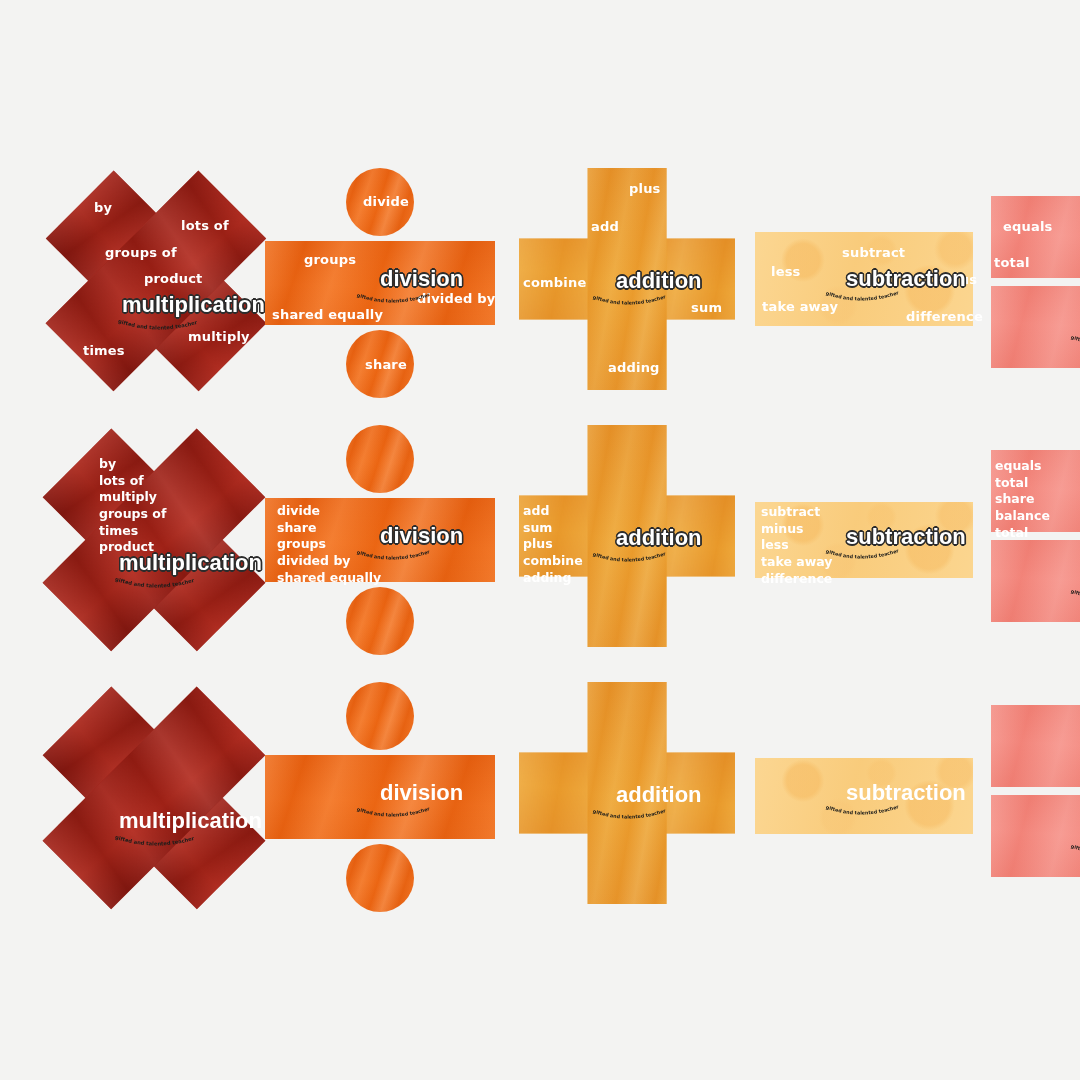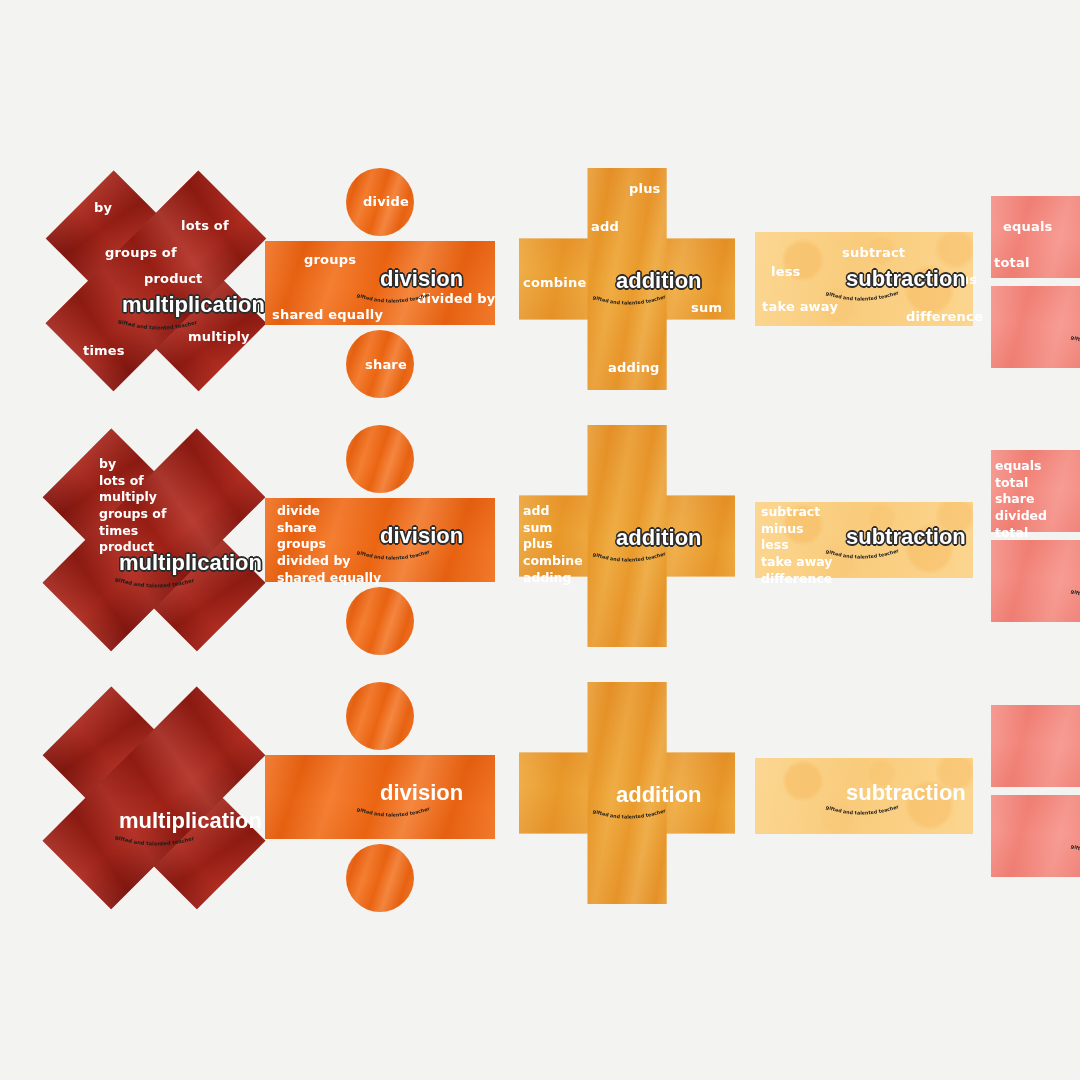--- a/index.html
+++ b/index.html
@@ -309,21 +309,21 @@
   </div>
 
   <div class="group" style="left:991px;top:450px;width:200px;height:186px;">
     <div class="tex-eq" style="position:absolute;left:0;top:0;width:200px;height:82px;"></div>
     <div class="tex-eq" style="position:absolute;left:0;top:90px;width:200px;height:82px;"></div>
     <div class="labels">
       <div class="wordlist" style="left:4px;top:8px;font-size:12.5px;">
         <span class="kwli">equals</span>
         <span class="kwli">total</span>
         <span class="kwli">share</span>
-        <span class="kwli">divided</span>
+        <span class="kwli">balance</span>
         <span class="kwli">total</span>
       </div>
       <span class="title" style="left:63px;top:114px;font-size:22px;">equals</span>
       <div class="brand" style="left:76px;top:138px;">
         <svg width="84" height="16" viewBox="0 0 84 16">
           <path id="bc-r2e" d="M2,4 Q42,18 82,2" fill="none"></path>
           <text font-size="4.8"><textPath href="#bc-r2e" startOffset="2%">gifted and talented teacher</textPath></text>
         </svg>
       </div>
     </div>

